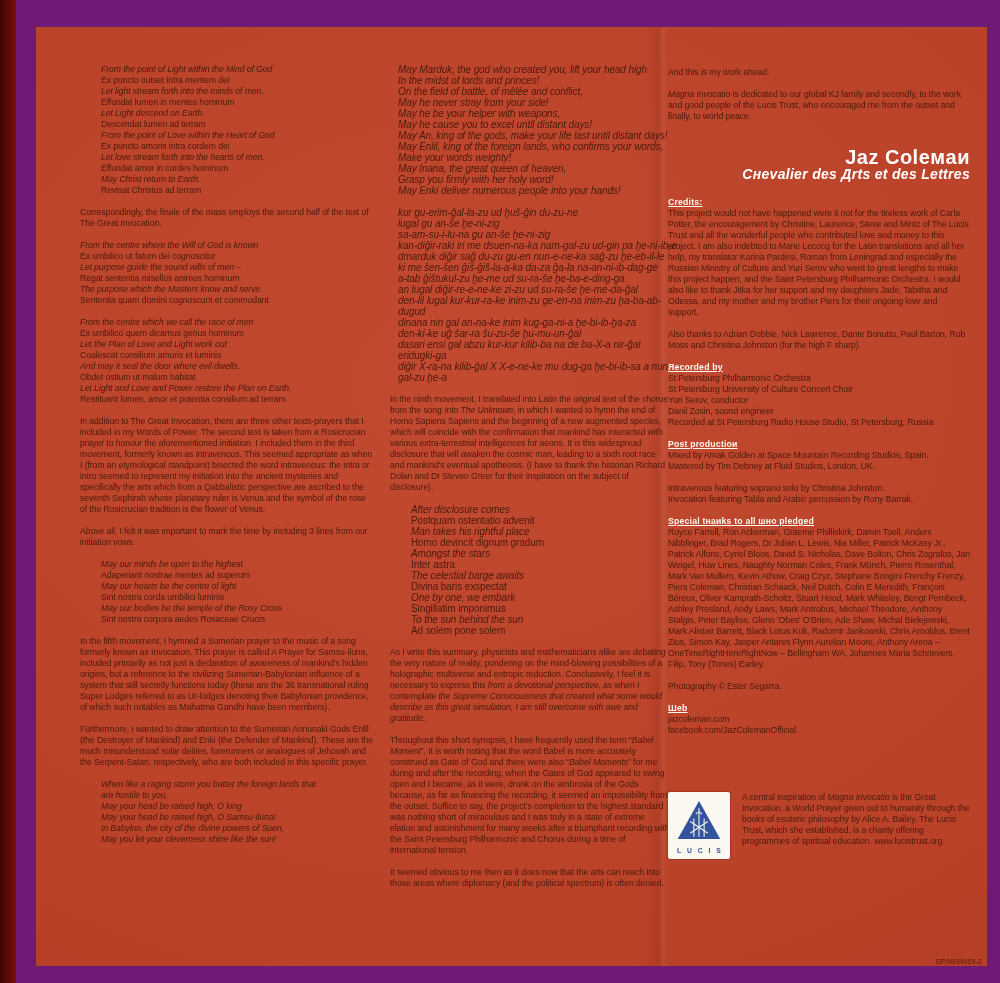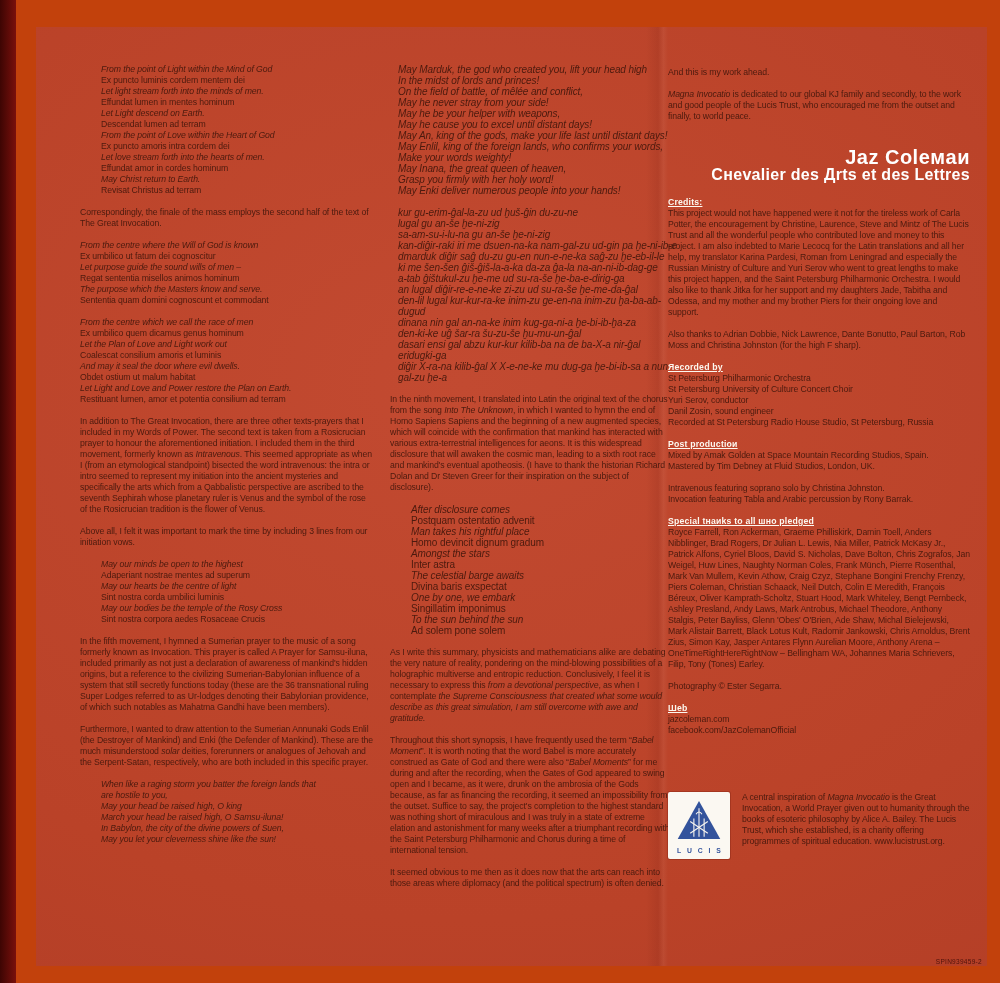--- a/index.html
+++ b/index.html
@@ -1,55 +1,55 @@
 <!DOCTYPE html>
 <html><head>
 <meta charset="utf-8">
 <style>
   html,body{margin:0;padding:0;background:#1c0202;}
   body{width:1000px;height:983px;overflow:hidden;font-family:"Liberation Sans","DejaVu Sans",sans-serif;}
-  .sleeve{position:relative;width:1000px;height:983px;background:#c2410c;}
+  .sleeve{position:relative;width:1000px;height:983px;background:#701a75;}
   .sleeve::before{content:'';position:absolute;left:0;top:0;width:16px;height:100%;
     background:linear-gradient(to right,#3d0503,#7a100c);}
   .panel{position:absolute;left:36px;top:27px;right:13px;bottom:17px;
     background:radial-gradient(120% 95% at 45% 38%, #c24a31 0%, #ba4228 60%, #b03d26 100%);}
   .fold{position:absolute;top:0;left:610px;width:22px;height:100%;
     background:linear-gradient(to right, rgba(80,10,6,0) 0%, rgba(80,10,6,0.10) 55%, rgba(255,240,230,0.05) 80%, rgba(80,10,6,0) 100%);}
   .col{position:absolute;color:#4b1a0e;font-size:8.7px;line-height:11px;letter-spacing:-0.1px;}
   .col-0{left:44px;top:37px;width:294px;}
   .col-1{left:354px;top:37px;width:280px;}
   .col-2{left:632px;top:40px;width:302px;}
   .col > :first-child{margin-top:0;}
   .par,.verse,.lines,.head{margin-top:11px;}
   .head{color:#fdf8f0;font-weight:bold;letter-spacing:0.2px;text-decoration:underline;}
   .head + .par, .head + .lines{margin-top:0;}
   .vl{white-space:nowrap;}
   .col-1 .verse .vl{font-size:10px;}
   .it, em{font-style:italic;}
   em{color:inherit;}
   .artist{margin-top:24px;margin-bottom:16px;text-align:right;}
   .artist-name{font-size:20px;line-height:22px;font-weight:bold;color:#ffffff;letter-spacing:0.5px;}
-  .artist-title{font-size:16px;line-height:13px;font-weight:bold;color:#ffffff;letter-spacing:0.3px;}
+  .artist-title{font-size:14px;line-height:13px;font-weight:bold;color:#ffffff;letter-spacing:0.3px;font-style:italic;}
   .lucis{margin-top:56px;display:flex;align-items:flex-start;}
   .lucis-box{flex:0 0 62px;width:62px;background:#fbf8f2;border-radius:2px;padding:8px 0 5px;
     text-align:center;box-shadow:0 0 0 1px rgba(100,15,8,0.25);}
   .lucis-letters{margin-top:4px;color:#33539c;font-size:6.8px;line-height:7px;font-weight:bold;letter-spacing:2px;padding-left:2px;}
   .lucis-par{margin-left:12px;margin-top:0;}
   .catalog{position:absolute;right:5px;bottom:1px;font-size:6.5px;color:#4e120b;letter-spacing:0.3px;}
 </style>
 </head>
 <body>
 
 <div class="sleeve">
   <div class="panel">
     <div class="fold"></div>
     <div class="col col-0">
         <div class="verse" style="margin-left: 21px;">
           <div class="vl it">From the point of Light within the Mind of God</div>
-          <div class="vl">Ex puncto luminis cordem mentem dei</div>
+          <div class="vl">Ex puncto outset intra mentem dei</div>
           <div class="vl it">Let light stream forth into the minds of men.</div>
           <div class="vl">Effundat lumen in mentes hominum</div>
           <div class="vl it">Let Light descend on Earth.</div>
           <div class="vl">Descendat lumen ad terram</div>
           <div class="vl it">From the point of Love within the Heart of God</div>
           <div class="vl">Ex puncto amoris intra cordem dei</div>
           <div class="vl it">Let love stream forth into the hearts of men.</div>
           <div class="vl">Effundat amor in cordes hominum</div>
           <div class="vl it">May Christ return to Earth.</div>
           <div class="vl">Revisat Christus ad terram</div>
@@ -81,21 +81,21 @@
           <div class="vl">Sint nostra corda umbilici luminis</div>
           <div class="vl it">May our bodies be the temple of the Rosy Cross</div>
           <div class="vl">Sint nostra corpora aedes Rosaceae Crucis</div>
         </div>
         <div class="par">In the fifth movement, I hymned a Sumerian prayer to the music of a song formerly known as Invocation. This prayer is called A Prayer for Samsu-iluna, included primarily as not just a declaration of awareness of mankind's hidden origins, but a reference to the civilizing Sumerian-Babylonian influence of a system that still secretly functions today (these are the 36 transnational ruling Super Lodges referred to as Ur-lodges denoting their Babylonian providence, of which such notables as Mahatma Gandhi have been members).</div>
         <div class="par">Furthermore, I wanted to draw attention to the Sumerian Annunaki Gods Enlil (the Destroyer of Mankind) and Enki (the Defender of Mankind). These are the much misunderstood <em>solar</em> deities, forerunners or analogues of Jehovah and the Serpent-Satan, respectively, who are both included in this specific prayer.</div>
         <div class="verse" style="margin-left: 21px;">
           <div class="vl it">When like a raging storm you batter the foreign lands that</div>
           <div class="vl it">are hostile to you,</div>
           <div class="vl it">May your head be raised high, O king</div>
-          <div class="vl it">March your head be raised high, O Samsu-iluna!</div>
+          <div class="vl it">May your head be raised high, O Samsu-iluna!</div>
           <div class="vl it">In Babylon, the city of the divine powers of Suen,</div>
           <div class="vl it">May you let your cleverness shine like the sun!</div>
         </div>
       </div>
     <div class="col col-1">
         <div class="verse" style="margin-left: 8px;">
           <div class="vl it">May Marduk, the god who created you, lift your head high</div>
           <div class="vl it">In the midst of lords and princes!</div>
           <div class="vl it">On the field of battle, of mêlée and conflict,</div>
           <div class="vl it">May he never stray from your side!</div>

